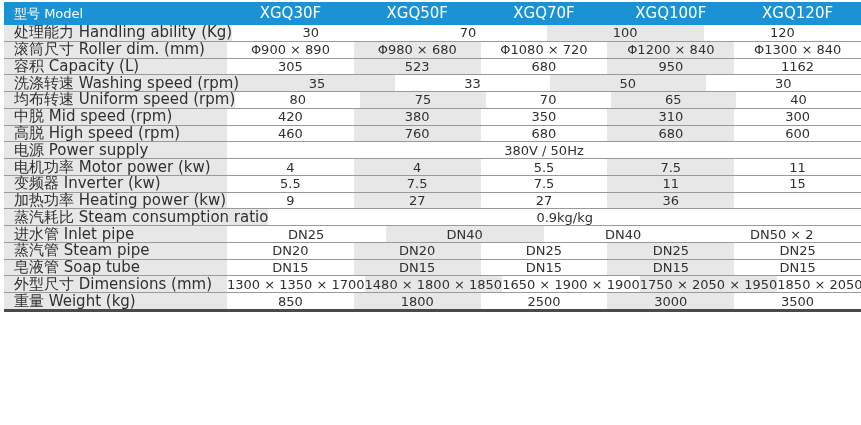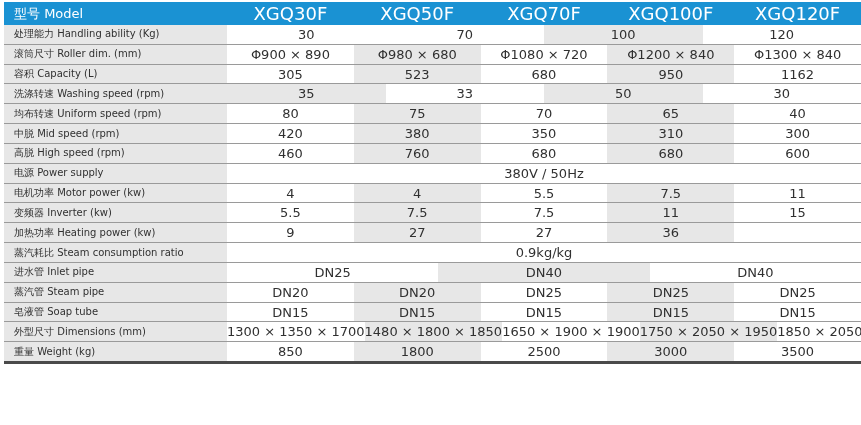--- a/index.html
+++ b/index.html
@@ -8,35 +8,35 @@
     --shade-bg:#e7e7e7;
     --row-border:#9a9a9a;
     --bottom-border:#4a4a4a;
     --text:#303030;
     --page-bg:#ffffff;
   }
   *{box-sizing:border-box;margin:0;padding:0;}
   html,body{width:861px;height:425px;background:var(--page-bg);overflow:hidden;
     font-family:"DejaVu Sans","Liberation Sans",sans-serif;color:var(--text);}
   .table{
-    position:absolute;left:4px;top:2px;width:857px;height:362px;
+    position:absolute;left:4px;top:2px;width:857px;height:310px;
     display:flex;flex-direction:column;
     border-bottom:3px solid var(--bottom-border);
   }
   .row{display:flex;flex:1;border-bottom:1.5px solid var(--row-border);}
   .row:last-child{border-bottom:none;}
   .row.header{border-bottom:none;background:var(--header-bg);flex:0 0 23px;}
   .cell{display:flex;align-items:center;justify-content:center;
     font-size:13px;white-space:nowrap;overflow:visible;line-height:1;}
   .cell.label{flex:0 0 223px;justify-content:flex-start;padding-left:10px;
-    font-size:10px;}
+    font-size:15px;}
   .cell.val{flex:1;}
   .cell.span5{flex:5;}
   .shade{background:var(--shade-bg);}
-  .header .cell{color:var(--header-text);font-size:18px;background:transparent;}
+  .header .cell{color:var(--header-text);font-size:15px;background:transparent;}
   .header .cell.label{font-size:13px;}
 </style>
 </head>
 <body>
 
 <div class="table">
 
   <div class="row header">
     <div class="cell label">型号 Model</div>
     <div class="cell val">XGQ30F</div>
@@ -142,20 +142,21 @@
   <div class="row">
     <div class="cell label shade">蒸汽耗比 Steam consumption ratio</div>
     <div class="cell span5">0.9kg/kg</div>
   </div>
 
   <div class="row">
     <div class="cell label shade">进水管 Inlet pipe</div>
     <div class="cell val">DN25</div>
     <div class="cell val shade">DN40</div>
     <div class="cell val">DN40</div>
+    <div class="cell val">DN50 × 2</div>
   </div>
 
   <div class="row">
     <div class="cell label shade">蒸汽管 Steam pipe</div>
     <div class="cell val">DN20</div>
     <div class="cell val shade">DN20</div>
     <div class="cell val">DN25</div>
     <div class="cell val shade">DN25</div>
     <div class="cell val">DN25</div>
   </div>

